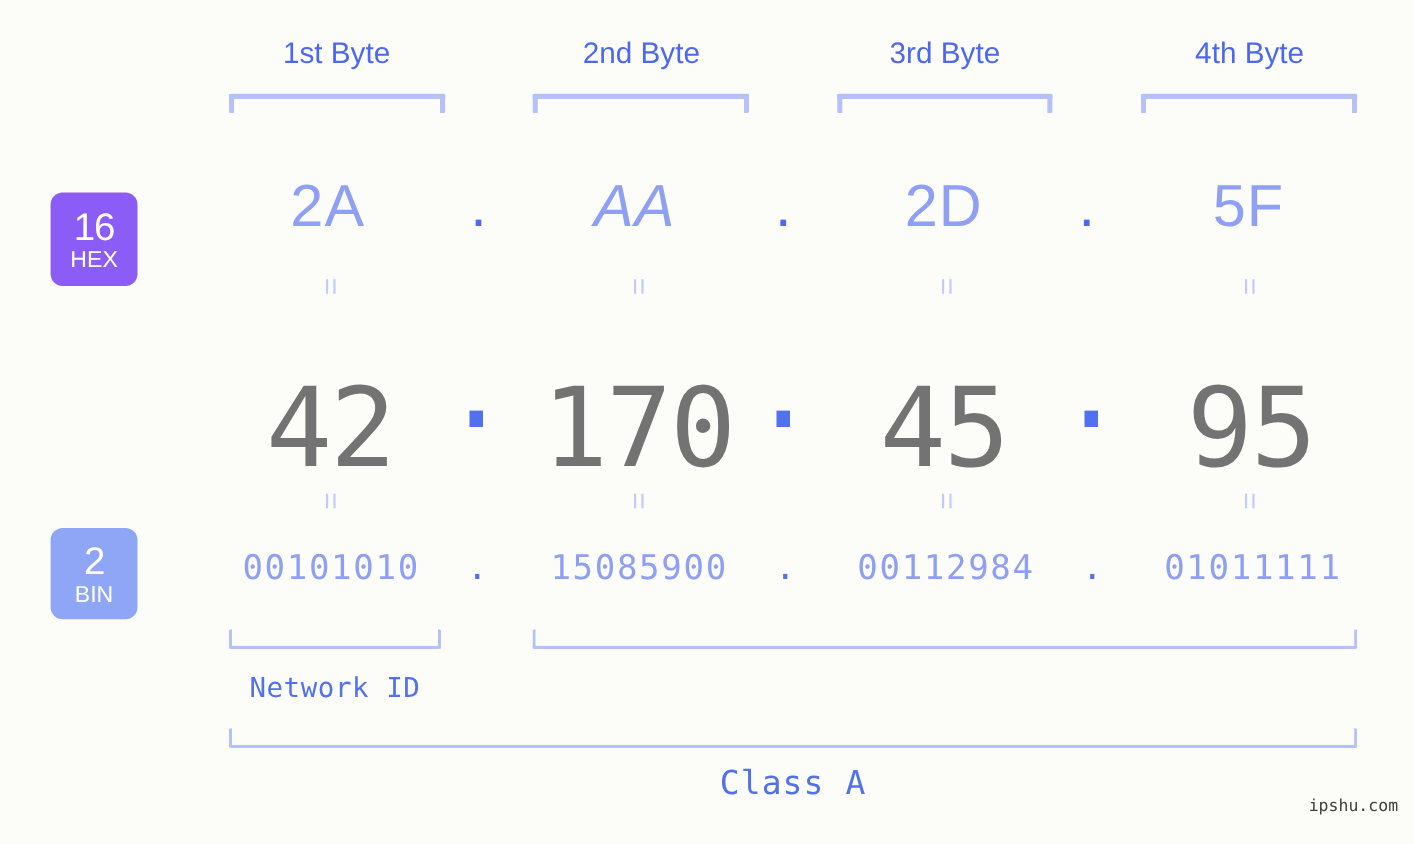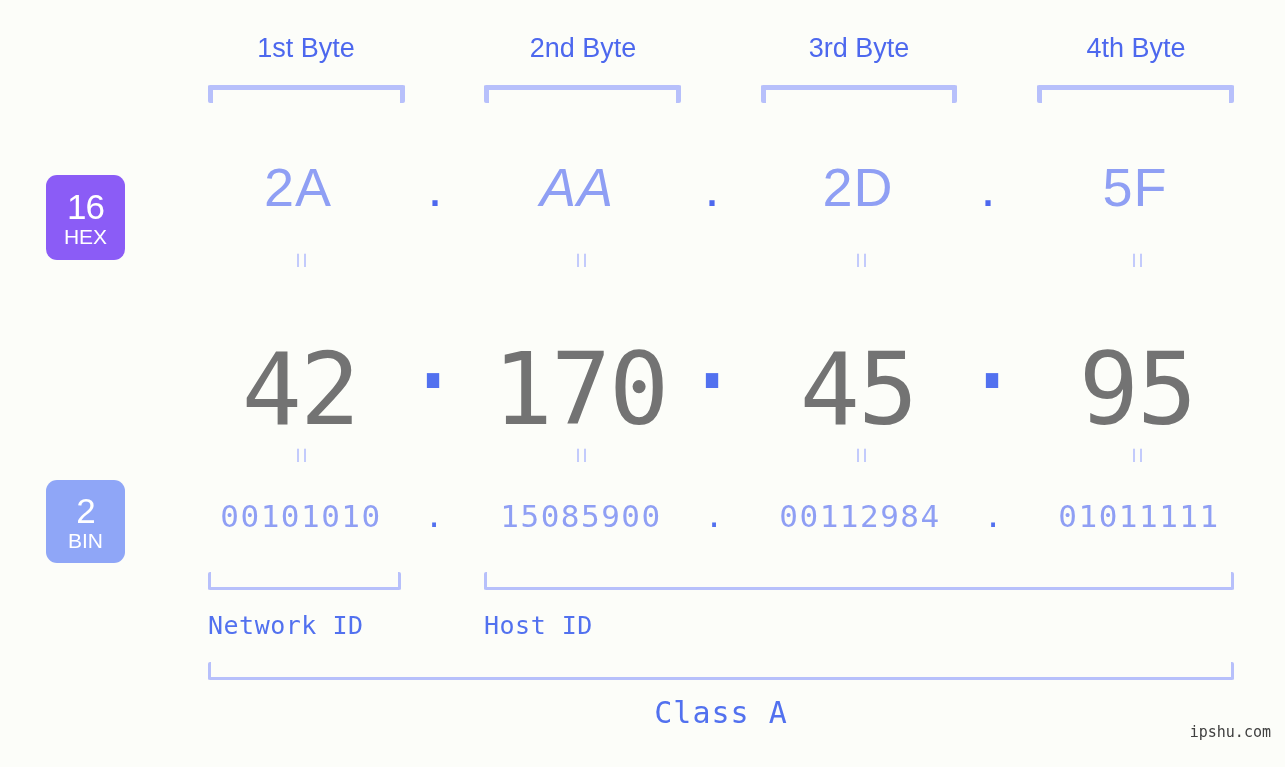--- a/index.html
+++ b/index.html
@@ -153,20 +153,21 @@
     font-size: 27px;
     color: #c3cbfc;
     transform: rotate(90deg);
     letter-spacing: 0;
   }
 
   
   .id-label {
     position: absolute;
     top: 611px;
+    text-align: center;
     font-family: "DejaVu Sans Mono", monospace;
     font-size: 25px;
     color: #5271ef;
     white-space: nowrap;
     letter-spacing: 0.5px;
   }
 
   #class-label {
     position: absolute;
     top: 695px;
@@ -251,20 +252,19 @@
     <div class="dot" style="left:684px;">.</div>
     <div class="val-cell" style="left:730px;">00112984</div>
     <div class="dot" style="left:963px;">.</div>
     <div class="val-cell" style="left:1009px;">01011111</div>
   </div>
 
   <div class="bracket-up" style="left:208px; top:572px; width:193px;"></div>
   <div class="bracket-up" style="left:484px; top:572px; width:750px;"></div>
 
   <div class="id-label" style="left:208px; width:193px;">Network ID</div>
-  <div class="id-label" style="left:484px; width:750px;">Host ID</div>
 
   <div class="bracket-up" style="left:208px; top:662px; width:1026px;"></div>
   <div id="class-label">Class A</div>
 
   <div id="watermark">ipshu.com</div>
 
 </div>
 
 </body></html>

